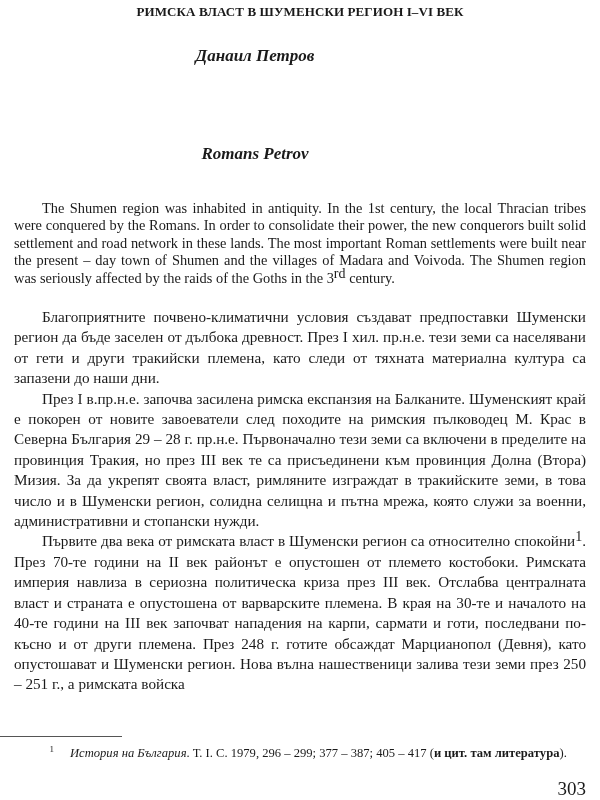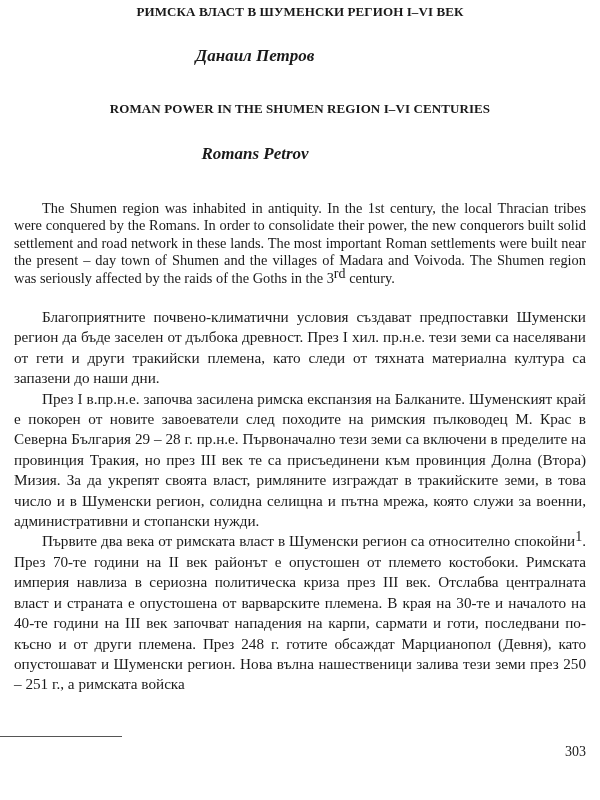--- a/index.html
+++ b/index.html
@@ -32,39 +32,39 @@
     border-top: 1.5px solid #555;
   }
   .footnote {
     position: absolute; left: 14px; top: 745px; width: 572px;
     font-size: 12.6px; line-height: 17px; text-align: justify;
   }
   .footnote .fn-mark { display: inline-block; width: 20px; text-align: right; margin-left: 20px; margin-right: 16px; font-size: 9px; vertical-align: 5px; line-height: 0; }
   .footnote .fn-title { font-style: italic; }
   .footnote .fn-bold { font-weight: bold; }
   .page-number {
-    position: absolute; right: 14px; top: 744px; font-size: 14px;
+    position: absolute; right: 14px; top: 778px; font-size: 19px;
   }
 </style>
 </head>
 <body>
 
 <div class="page">
 
   <div class="title-bg" style="top:4px;">РИМСКА ВЛАСТ В ШУМЕНСКИ РЕГИОН I–VI ВЕК</div>
   <div class="author" style="top:46px;">Данаил Петров</div>
-  <div class="title-bg" style="top:101px;">ROMAN POWER IN THE SHUMEN REGION I–VI CENTURIES</div>
   <div class="author" style="top:144px;">Romans Petrov</div>
 
   <div class="abstract"><span class="indent"></span><span>The Shumen region was inhabited in antiquity. In the 1st century, the local Thracian tribes were conquered by the Romans. In order to consolidate their power, the new conquerors built solid settlement and road network in these lands. The most important Roman settlements were built near the present – day town of Shumen and the villages of Madara and Voivoda. The Shumen region was seriously affected by the raids of the Goths in the 3</span><sup>rd</sup><span> century.</span></div>
 
   <div class="body">
     <p>Благоприятните почвено-климатични условия създават предпоставки Шуменски регион да бъде заселен от дълбока древност. През I хил. пр.н.е. тези земи са населявани от гети и други тракийски племена, като следи от тяхната материална култура са запазени до наши дни.</p>
     <p>През I в.пр.н.е. започва засилена римска експанзия на Балканите. Шуменският край е покорен от новите завоеватели след походите на римския пълководец М. Крас в Северна България 29 – 28 г. пр.н.е. Първоначално тези земи са включени в пределите на провинция Тракия, но през III век те са присъединени към провинция Долна (Втора) Мизия. За да укрепят своята власт, римляните изграждат в тракийските земи, в това число и в Шуменски регион, солидна селищна и пътна мрежа, която служи за военни, административни и стопански нужди.</p>
     <p><span>Първите два века от римската власт в Шуменски регион са относително спокойни</span><sup>1</sup><span>. През 70-те години на II век районът е опустошен от племето костобоки. Римската империя навлиза в сериозна политическа криза през III век. Отслабва централната власт и страната е опустошена от варварските племена. В края на 30-те и началото на 40-те години на III век започват нападения на карпи, сармати и готи, последвани по-късно и от други племена. През 248 г. готите обсаждат Марцианопол (Девня), като опустошават и Шуменски регион. Нова вълна нашественици залива тези земи през 250 – 251 г., а римската войска</span></p>
   </div>
 
   <div class="fn-rule"></div>
 
+  <div class="footnote"><span class="fn-mark">1</span><span class="fn-title">История на България</span><span>. Т. I. С. 1979, 296 – 299; 377 – 387; 405 – 417 (</span><span class="fn-bold">и цит. там литература</span><span>).</span></div>
 
   <div class="page-number">303</div>
 
 </div>
 
 </body></html>

